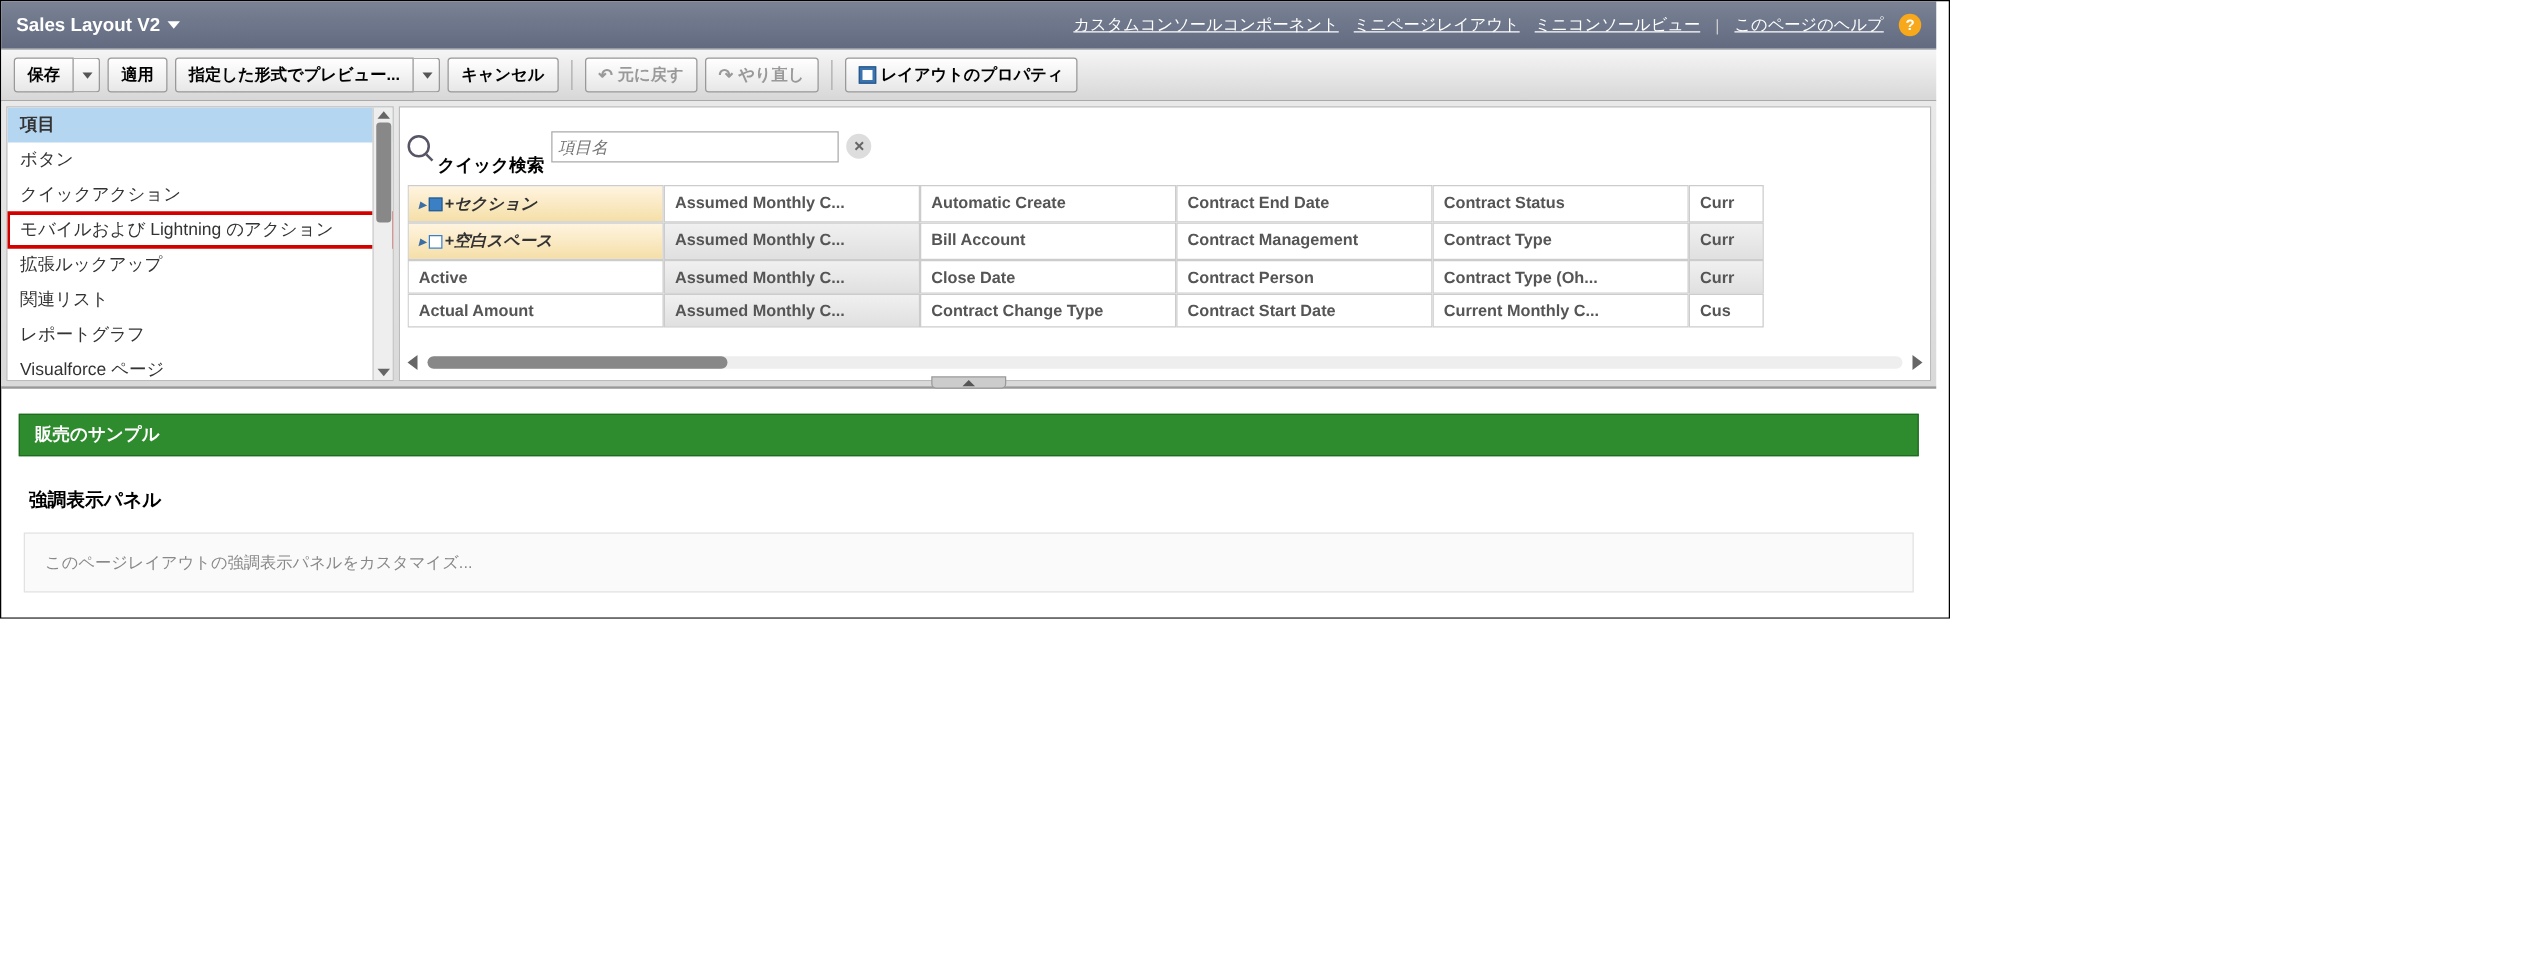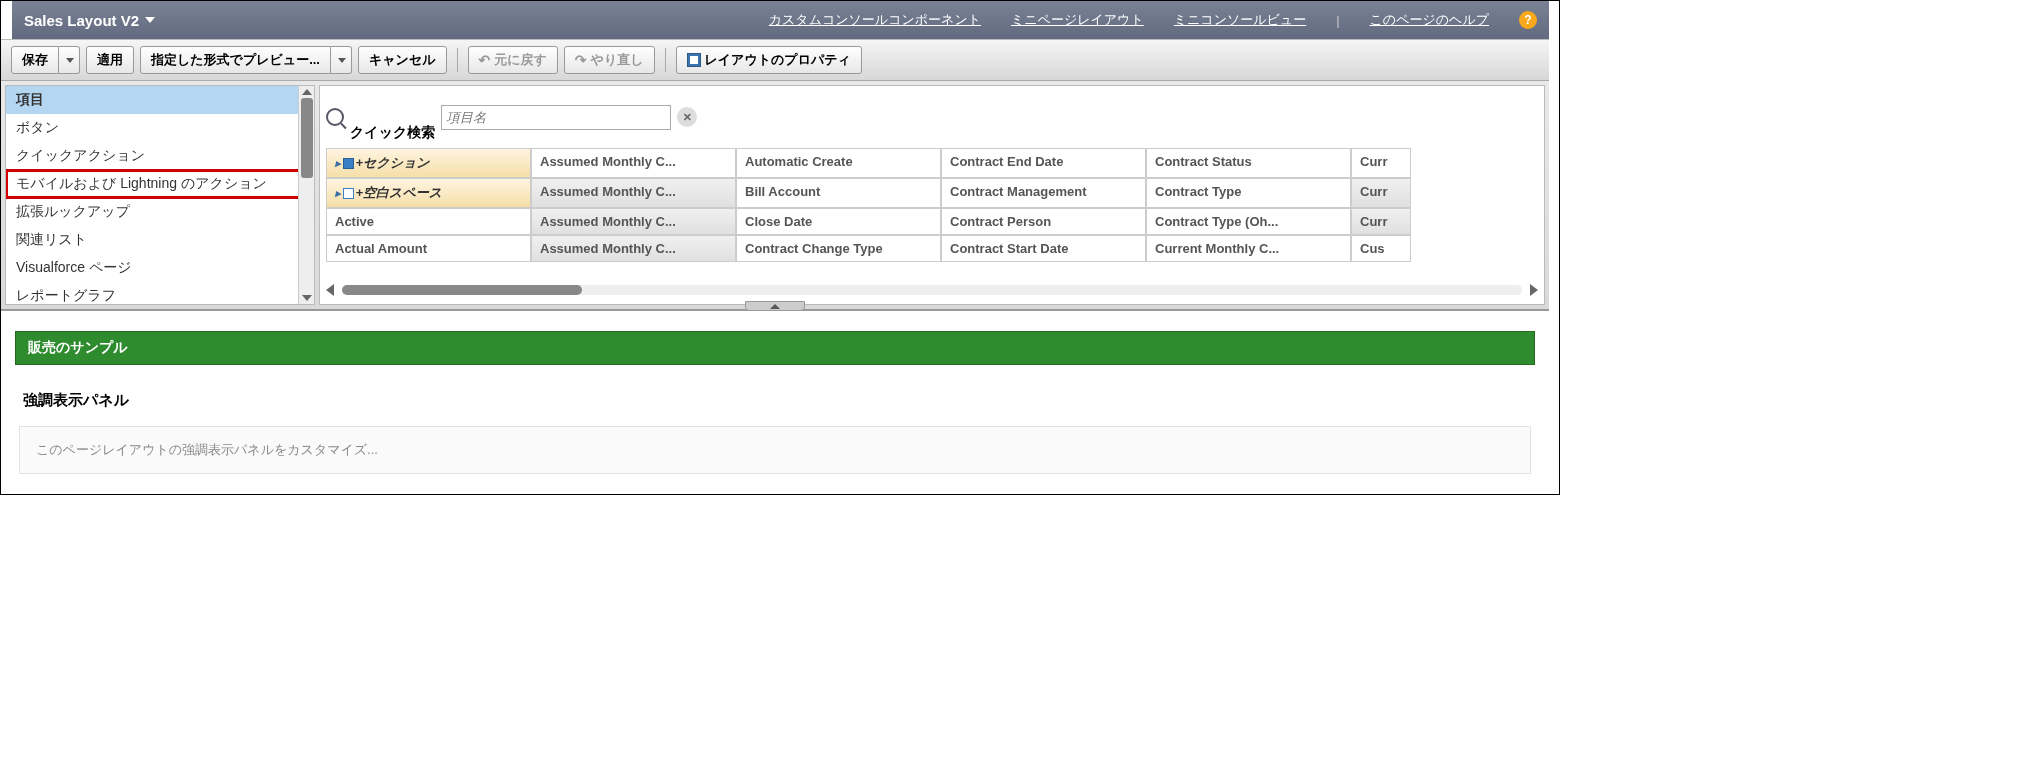--- a/index.html
+++ b/index.html
@@ -2,24 +2,24 @@
 <html><head>
 <meta charset="utf-8">
 <style>
   * { box-sizing: border-box; margin: 0; padding: 0; }
   body { font-family: Arial, "Hiragino Sans", Meiryo, sans-serif; font-size: 13px; background: #fff; }
   .wrapper { width: 1560px; border: 1px solid #000; padding-right: 10px; }
 
   .titlebar {
     background: linear-gradient(#7a8294, #616a80);
     color: #fff; padding: 18px 12px; display: flex; justify-content: space-between;
-    align-items: center; height: 38px; margin-left: 11px;
+    align-items: center; height: 38px;
   }
   .titlebar-left { font-weight: bold; font-size: 15px; display: flex; align-items: center; gap: 6px; }
-  .titlebar-right { display: flex; align-items: center; gap: 30px; font-size: 13px; }
+  .titlebar-right { display: flex; align-items: center; gap: 12px; font-size: 13px; }
   .titlebar-right a { color: #fff; text-decoration: underline; cursor: pointer; }
   .titlebar-right .divider { color: #ccc; }
   .help-icon { width: 18px; height: 18px; border-radius: 50%; background: #f7a81b; color: #fff;
     display: inline-flex; align-items: center; justify-content: center; font-weight: bold; font-size: 12px; }
   .chevron-down { display:inline-block; width:0; height:0; border-left:5px solid transparent;
     border-right:5px solid transparent; border-top:6px solid #fff; }
 
   .toolbar {
     background: linear-gradient(#f5f5f5, #d7d7d7);
     border-top: 1px solid #bbb; border-bottom: 1px solid #aaa;
@@ -154,22 +154,22 @@
 
   <div class="palette-area">
 
     <div class="cat-list">
       <div class="cat-item selected">項目</div>
       <div class="cat-item">ボタン</div>
       <div class="cat-item">クイックアクション</div>
       <div class="cat-item highlighted">モバイルおよび Lightning のアクション</div>
       <div class="cat-item">拡張ルックアップ</div>
       <div class="cat-item">関連リスト</div>
+      <div class="cat-item">レポートグラフ</div>
       <div class="cat-item">Visualforce ページ</div>
-      <div class="cat-item">レポートグラフ</div>
       <div class="cat-scroll">
         <div class="cat-arrow-up"></div>
         <div class="cat-thumb"></div>
         <div class="cat-arrow-down"></div>
       </div>
     </div>
 
     <div class="field-panel">
       <div class="search-row">
         <span class="mag-icon"></span>

